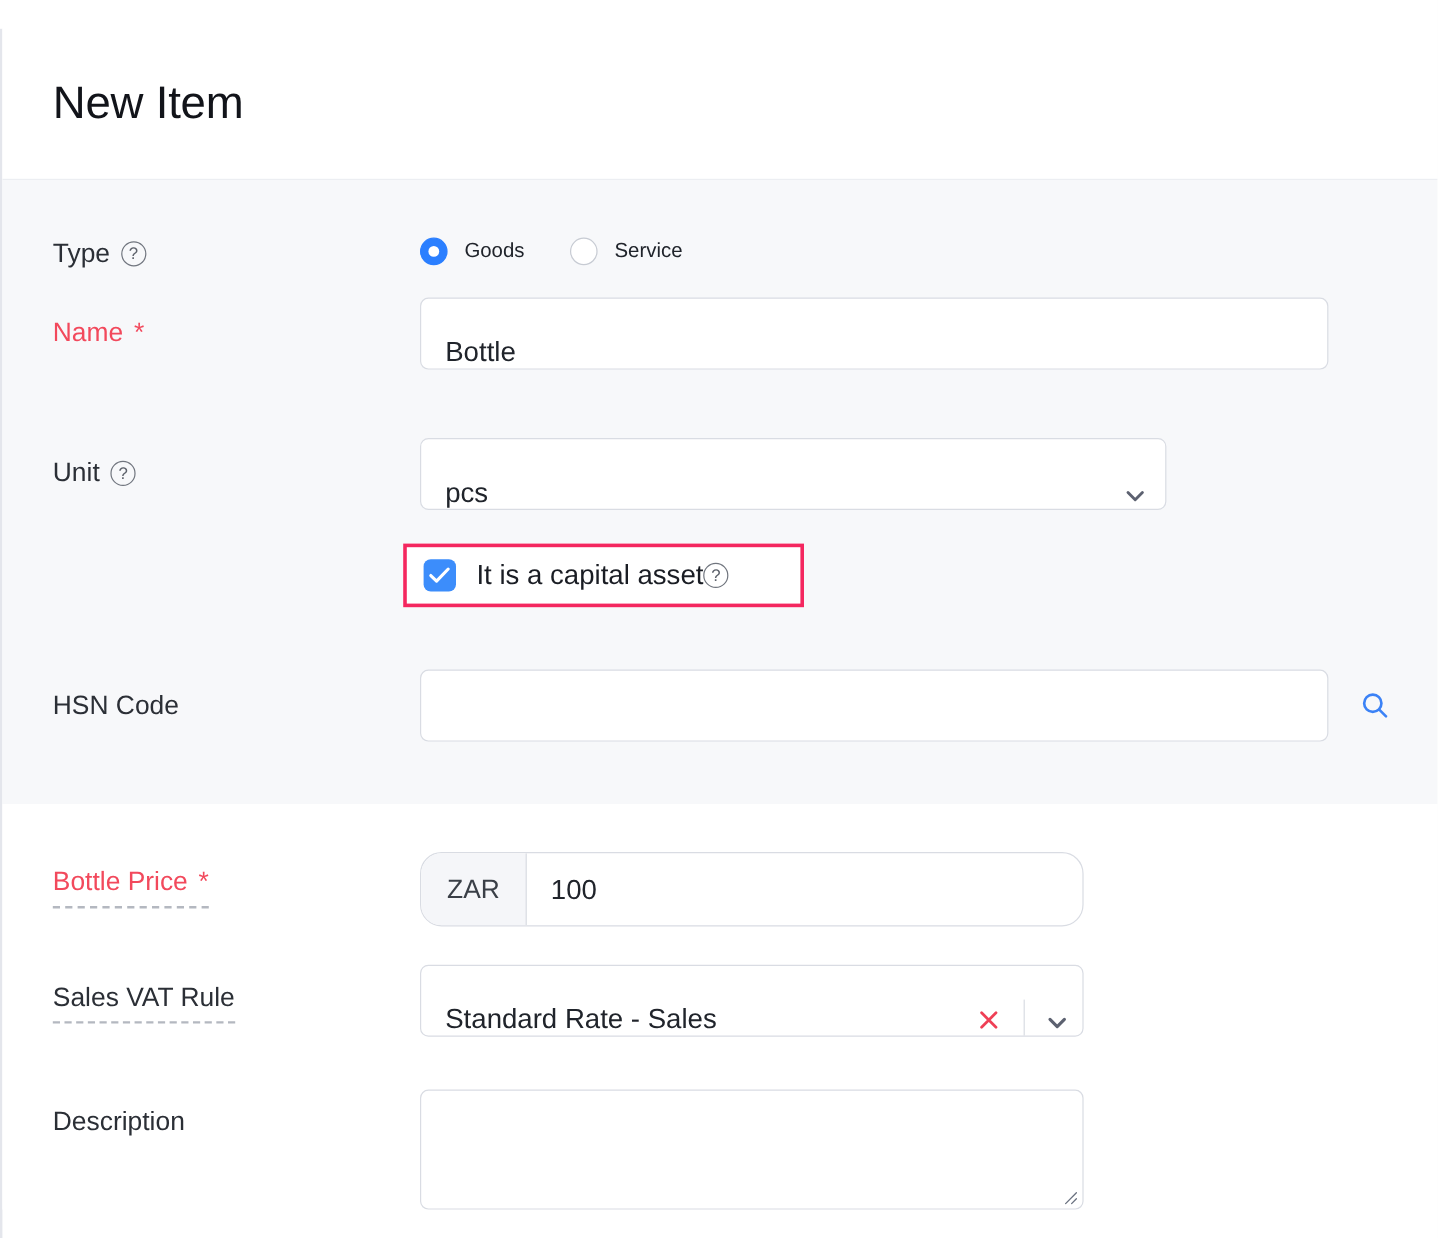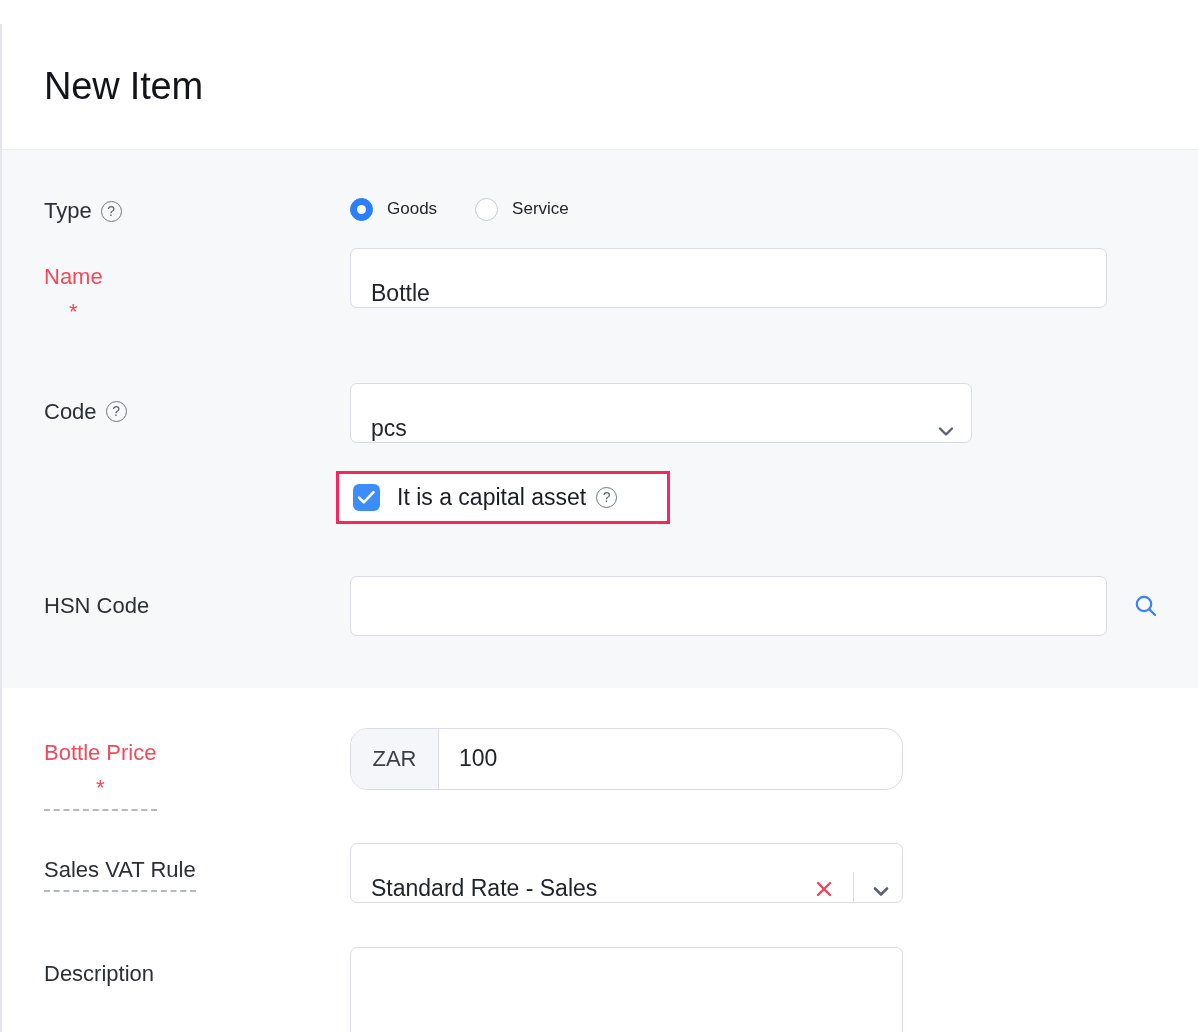--- a/index.html
+++ b/index.html
@@ -69,21 +69,20 @@
   .lbl {
     font-size: 22px;
     color: #2b2f36;
     display: inline-flex;
     align-items: center;
     gap: 9px;
     line-height: 1.2;
   }
   .lbl-req {
     color: #f2495c;
-    flex-direction: column;
   }
   .lbl-dotted {
     border-bottom: 2px dashed #b4b8c0;
     padding-bottom: 7px;
     display: inline-block;
   }
   .lbl-dotted .lbl { display: inline-flex; }
 
   
   .help-icon {
@@ -185,21 +184,21 @@
     background: #3c8dfb;
     flex: 0 0 auto;
     position: relative;
   }
   .checkbox svg { position: absolute; left: 4px; top: 5px; }
   .cap-label {
     font-size: 23px;
     color: #1a1d24;
     display: inline-flex;
     align-items: center;
-    gap: 10px;
+    gap: 0;
   }
 
   
   .search-btn {
     margin-left: 24px;
     width: 30px; height: 30px;
     display: inline-flex;
     align-items: center;
     justify-content: center;
     cursor: pointer;
@@ -315,21 +314,21 @@
       <div class="field-col">
         <div class="input w-name">
           <span class="value">Bottle</span>
         </div>
       </div>
     </div>
 
     <div class="row gap-unit">
       <div class="label-col" style="padding-top:16px;">
         <span class="lbl">
-          <span>Code</span>
+          <span>Unit</span>
           <span class="help-icon">
               <span>?</span>
             </span>
         </span>
       </div>
       <div class="field-col" style="flex-direction:column; align-items:flex-start;">
         <div class="input w-unit">
           <span class="value">pcs</span>
           <span class="chevron">
             <svg width="22" height="22" viewBox="0 0 22 22">

